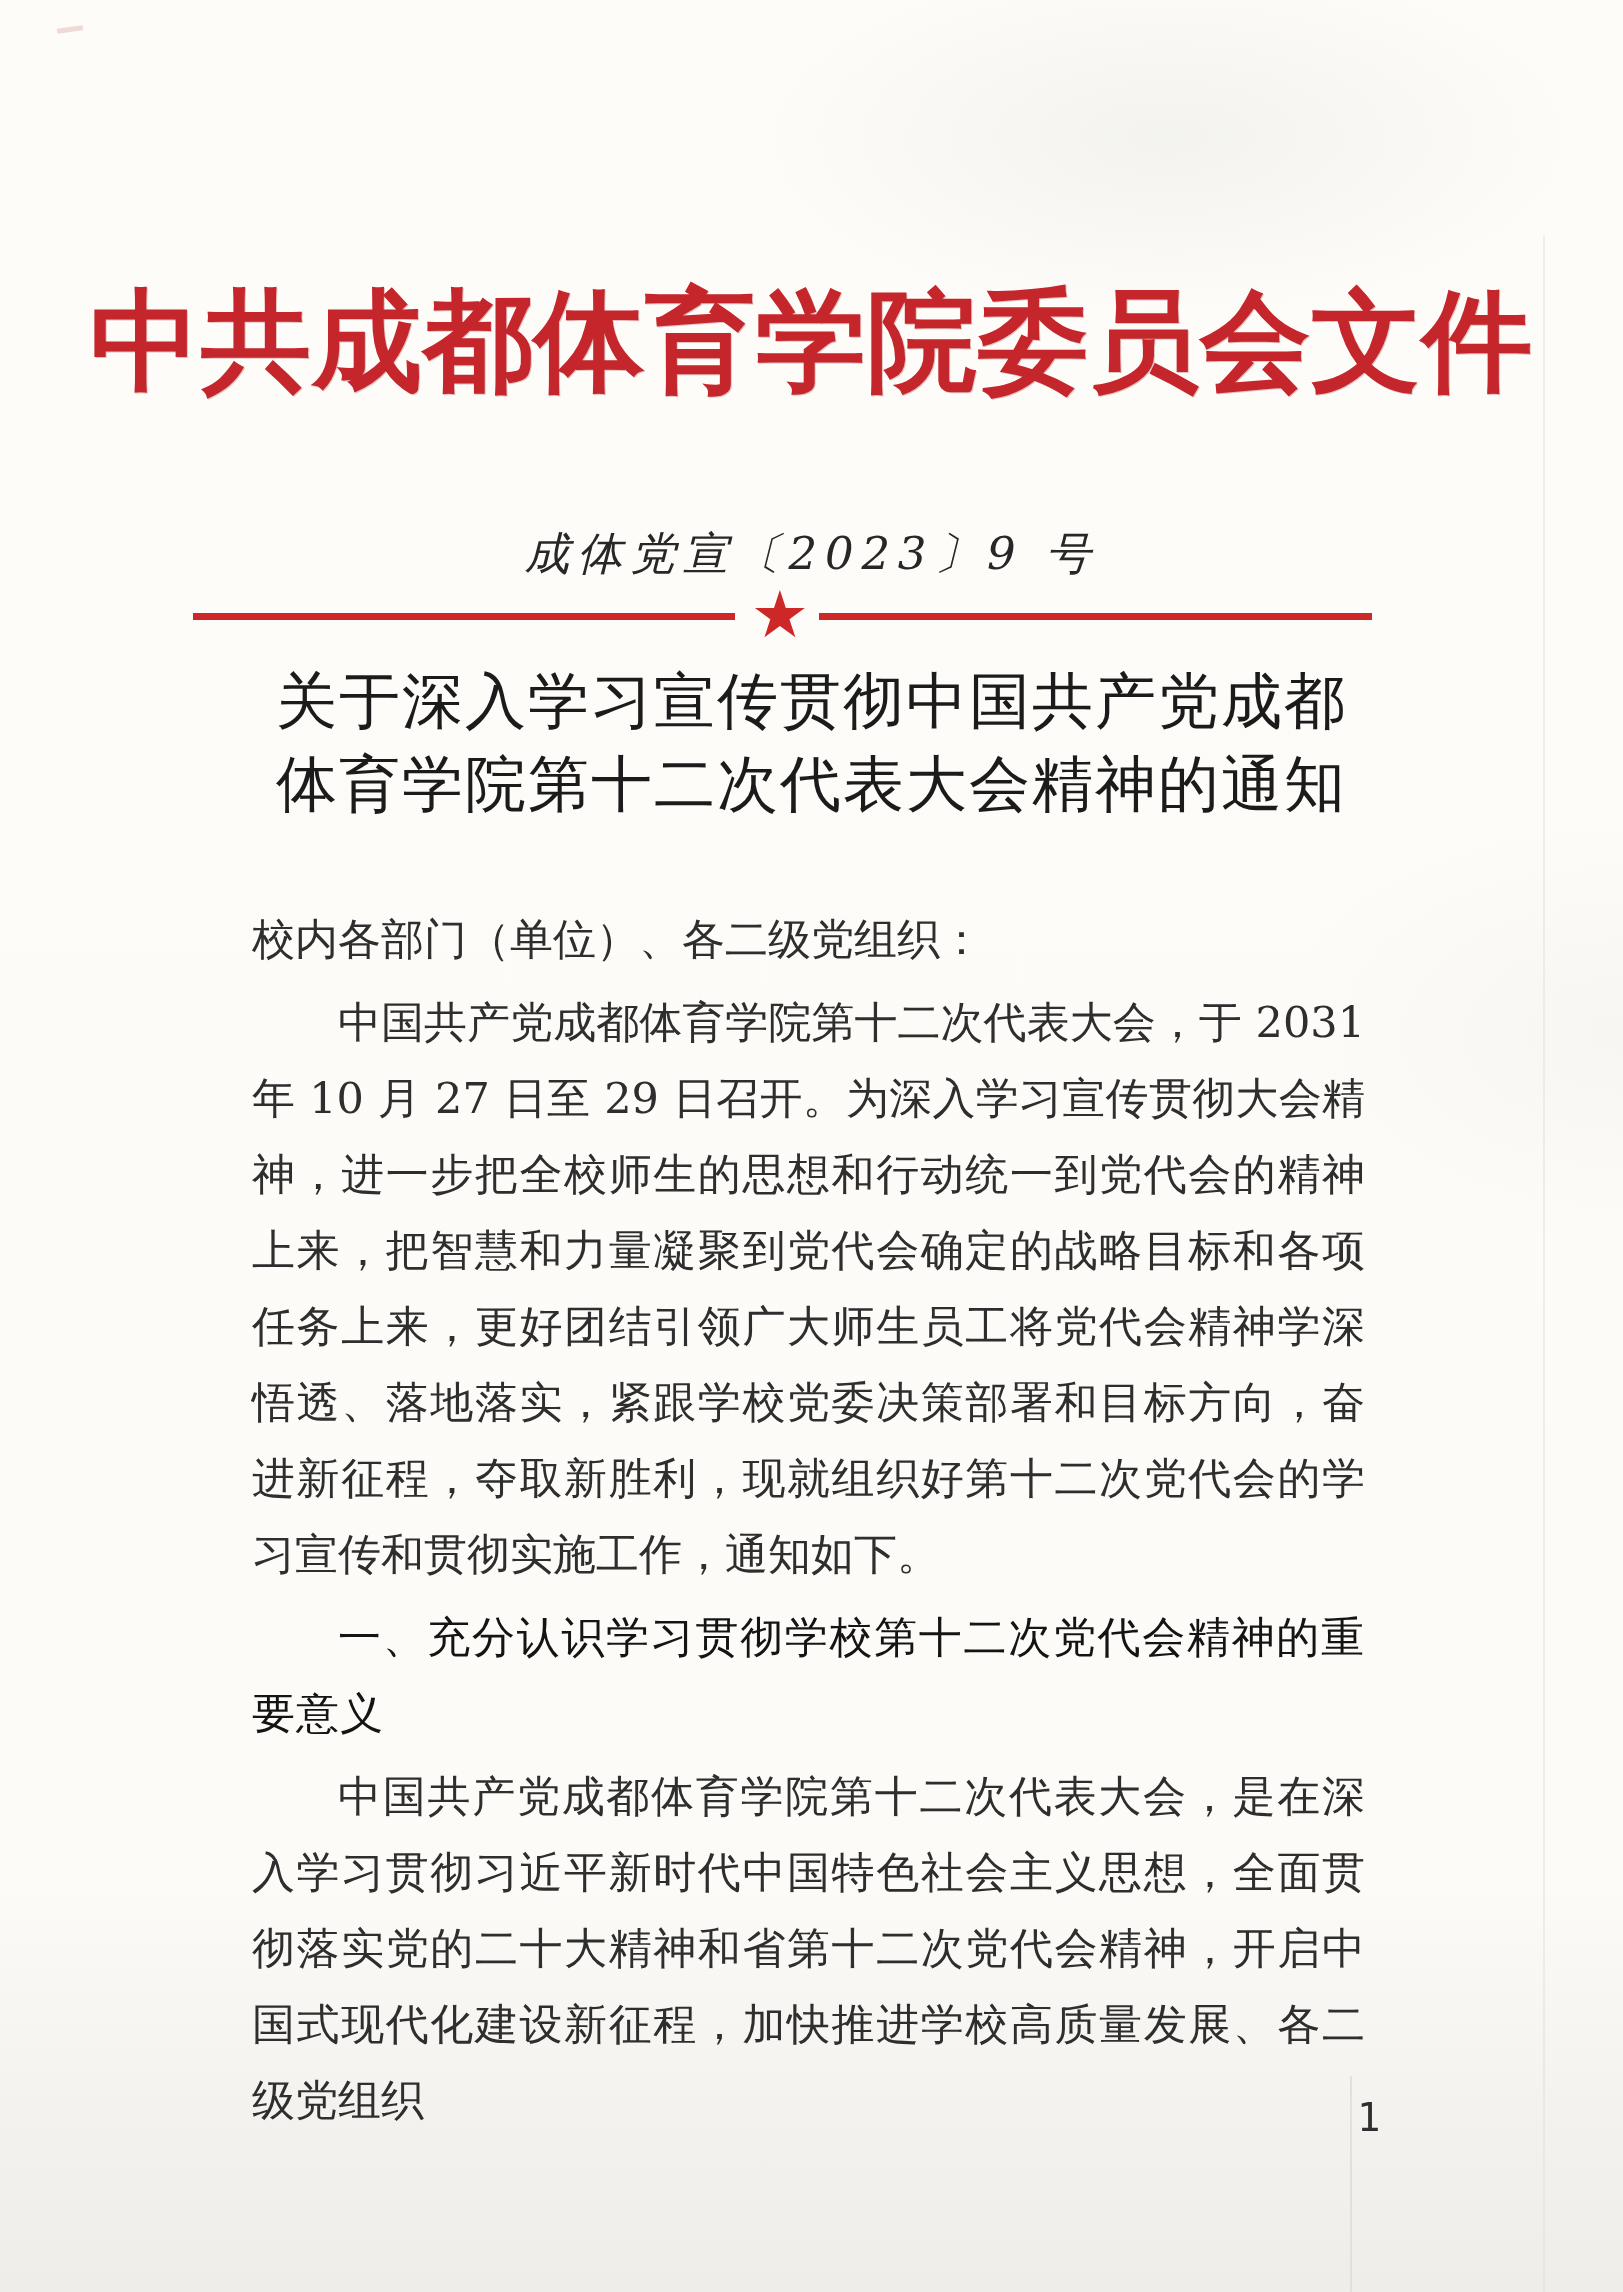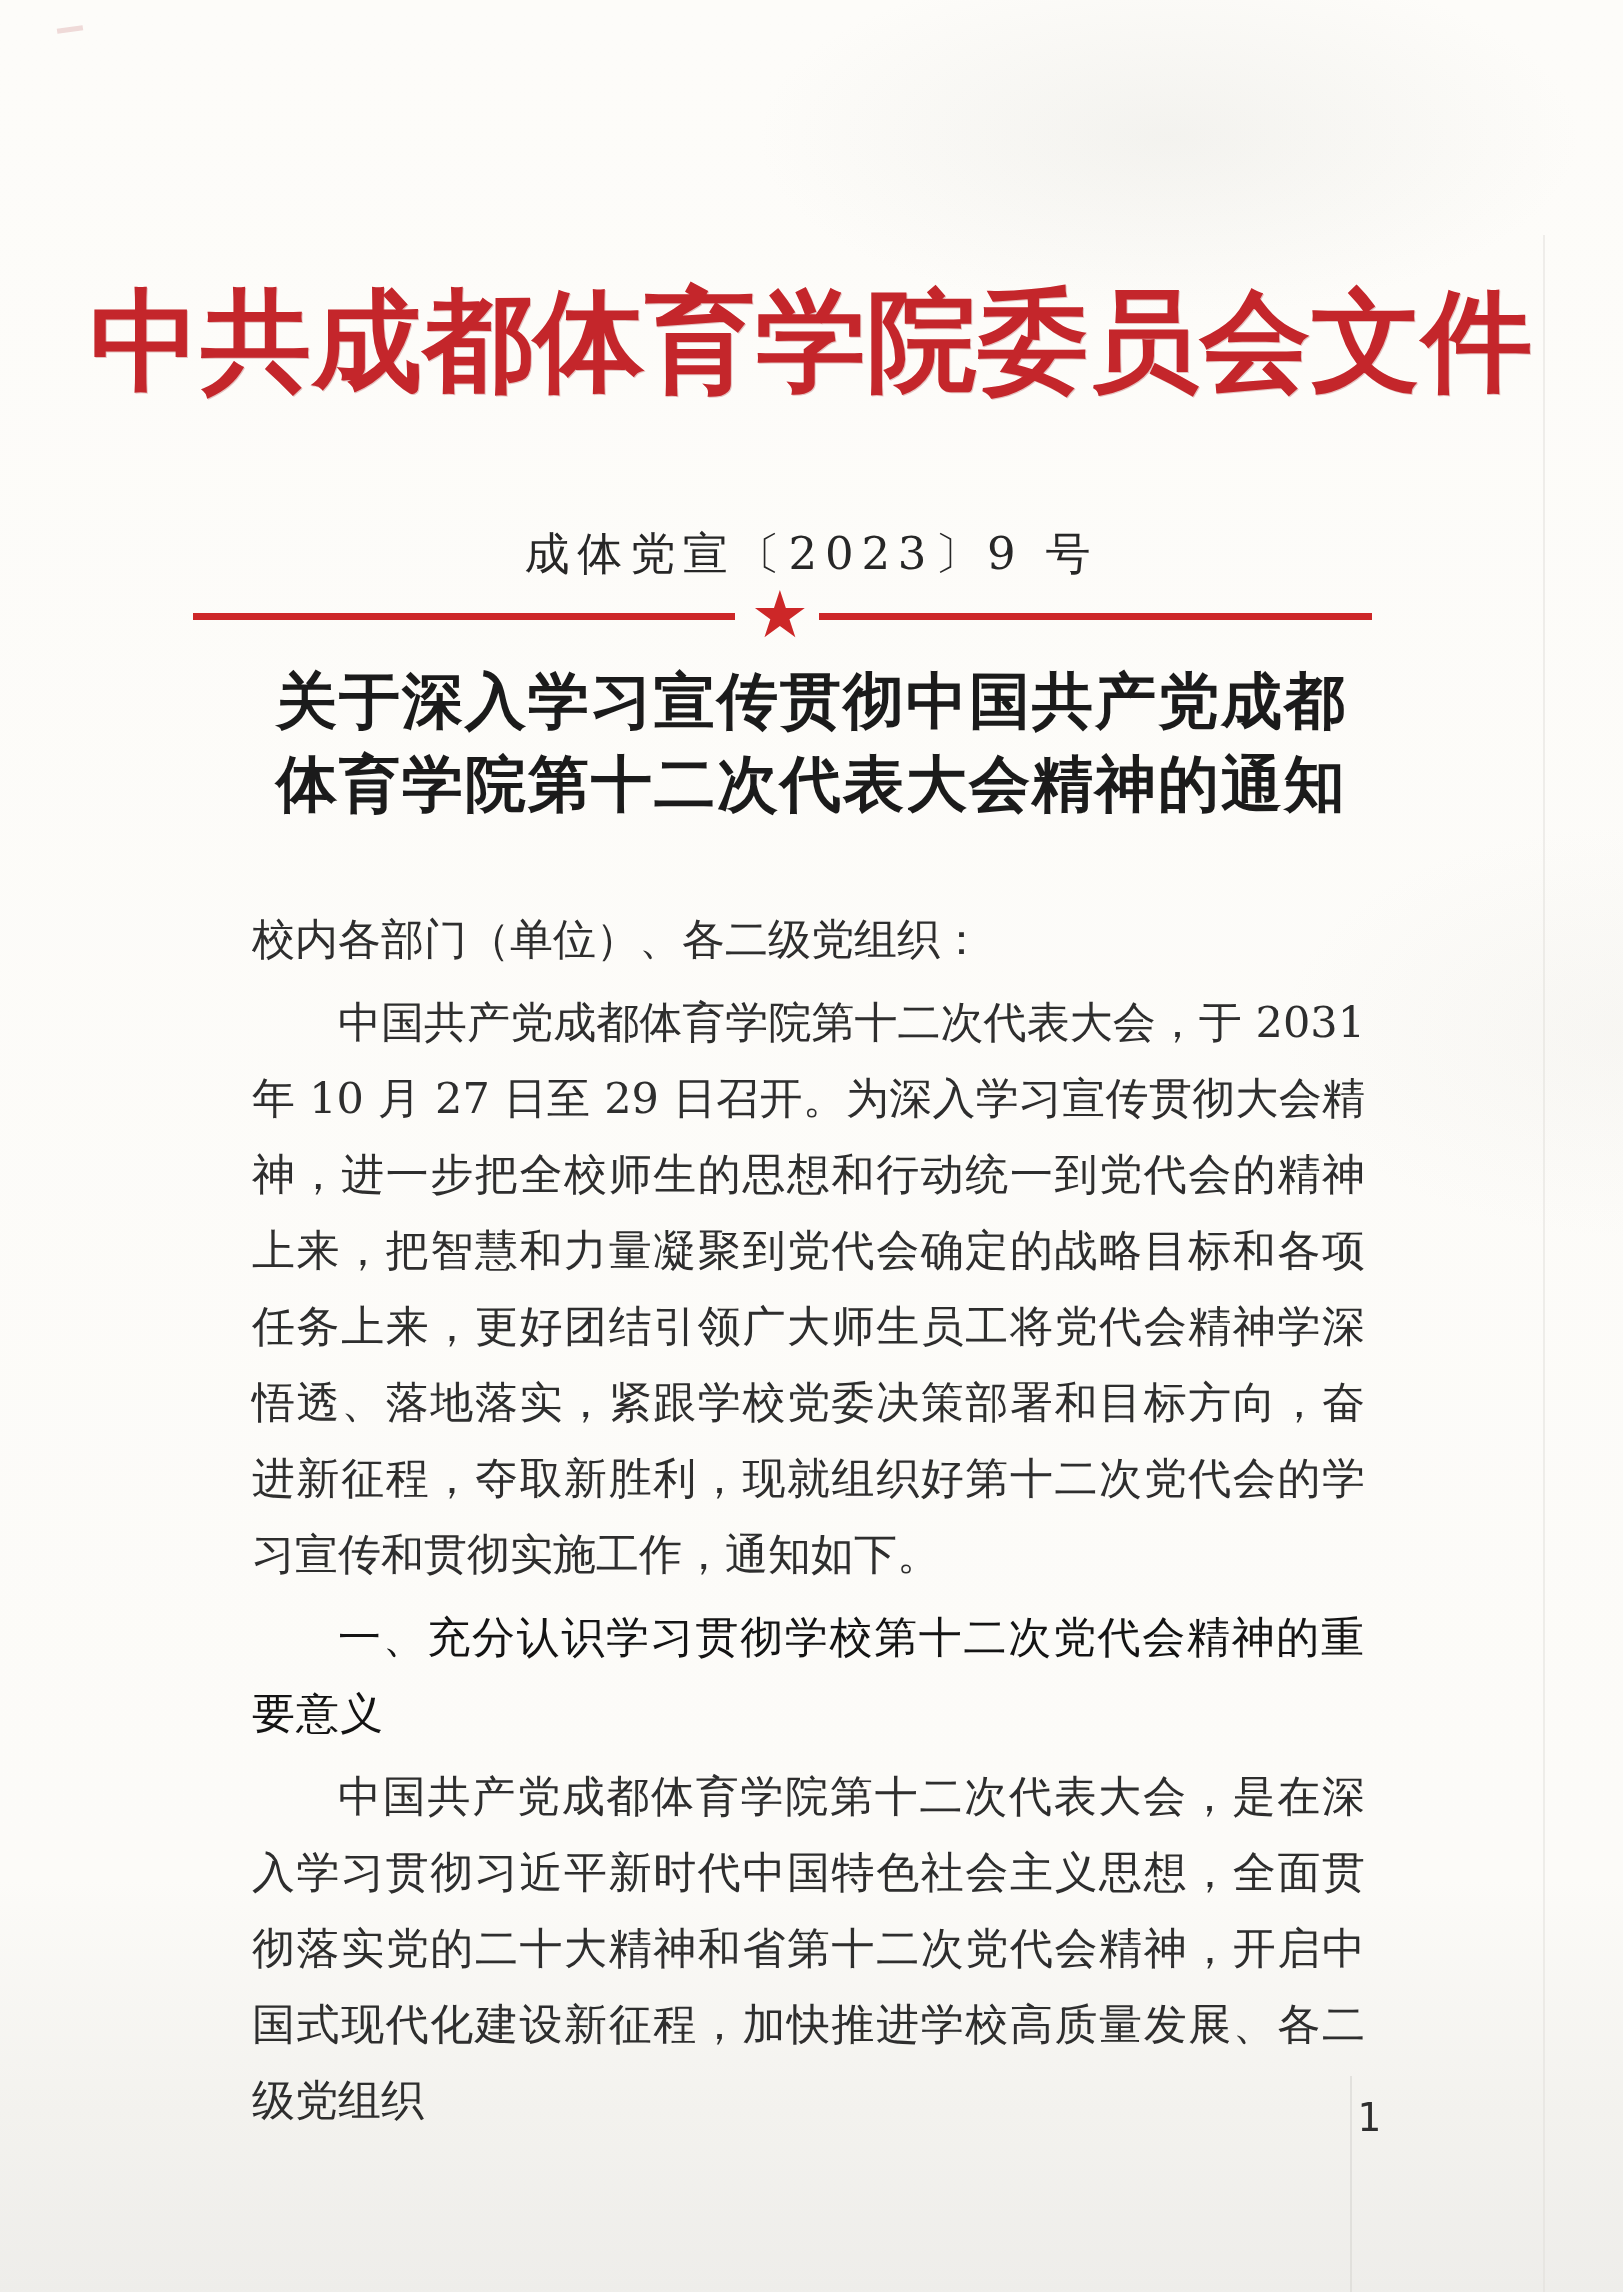--- a/index.html
+++ b/index.html
@@ -39,20 +39,21 @@
     text-shadow:1px 1px 0 rgba(150,20,25,0.25);
     white-space:nowrap;
   }
   .doc-number{
     position:absolute; top:523px; left:0; width:1623px;
     text-align:center;
     font-size:45px; line-height:61px;
     letter-spacing:7.8px;
     color:#272727;
     white-space:nowrap;
+    font-style:italic;
   }
   .red-rule{
     position:absolute; top:586px; left:193px; width:1179px; height:61px;
     display:flex; align-items:center;
   }
   .red-rule .seg{
     height:7.8px; background:#cd2728; flex:0 0 auto;
   }
   .red-rule .seg.left{ width:542px; }
   .red-rule .seg.right{ flex:1 1 auto; }
@@ -60,21 +61,21 @@
     font-size:65px; line-height:61px;
     color:#cd2728;
     margin:0 9.8px 0 15.7px;
     transform:translateY(-2px);
     font-family:"DejaVu Sans", sans-serif;
   }
   .doc-title{
     position:absolute; top:659px; left:0; width:1623px;
     text-align:center;
     font-size:61px; line-height:83px;
-    font-weight:bold;
+    font-weight:normal;
     color:#1b1b1b;
     letter-spacing:2px;
     white-space:nowrap;
   }
   .body-block{
     position:absolute; top:894px; left:245px; width:1127px;
     font-size:43px; line-height:76px;
     color:#2e2e2e;
     text-align:justify;
   }

